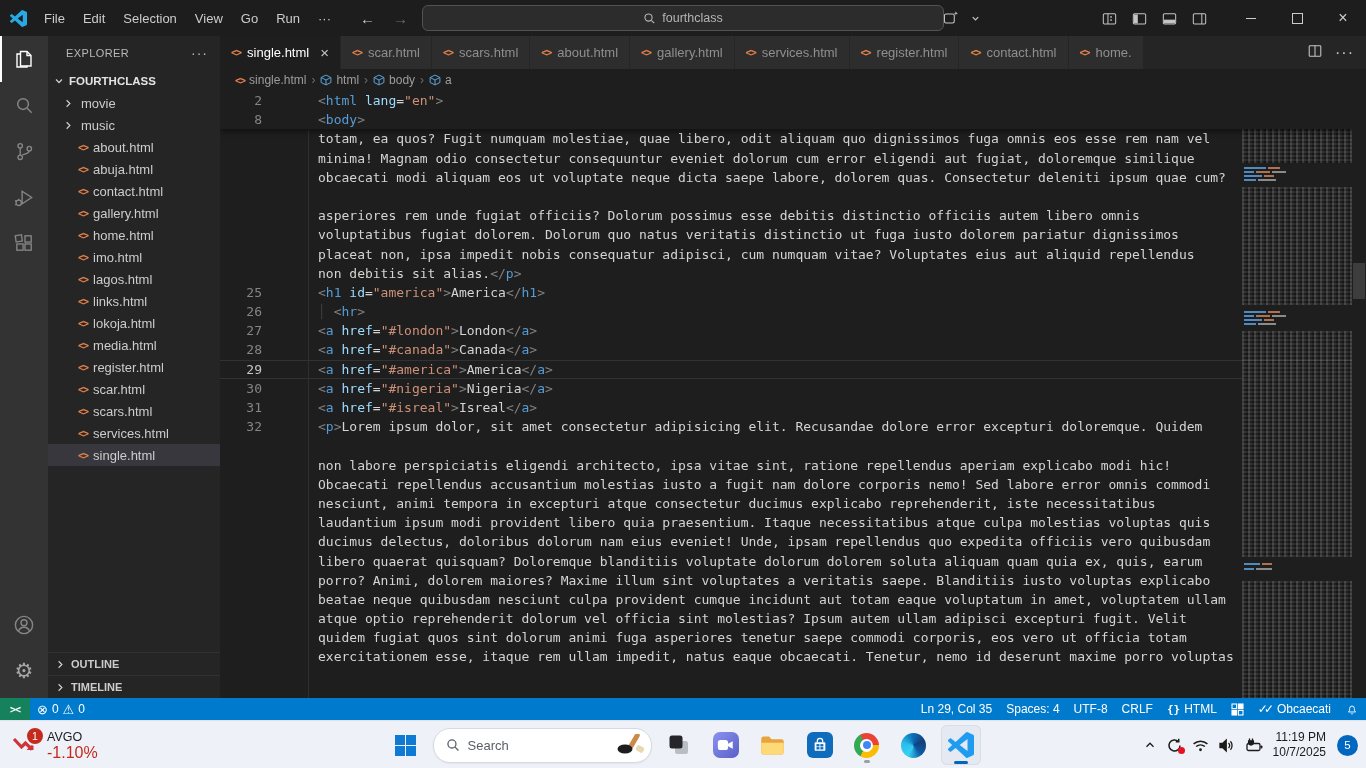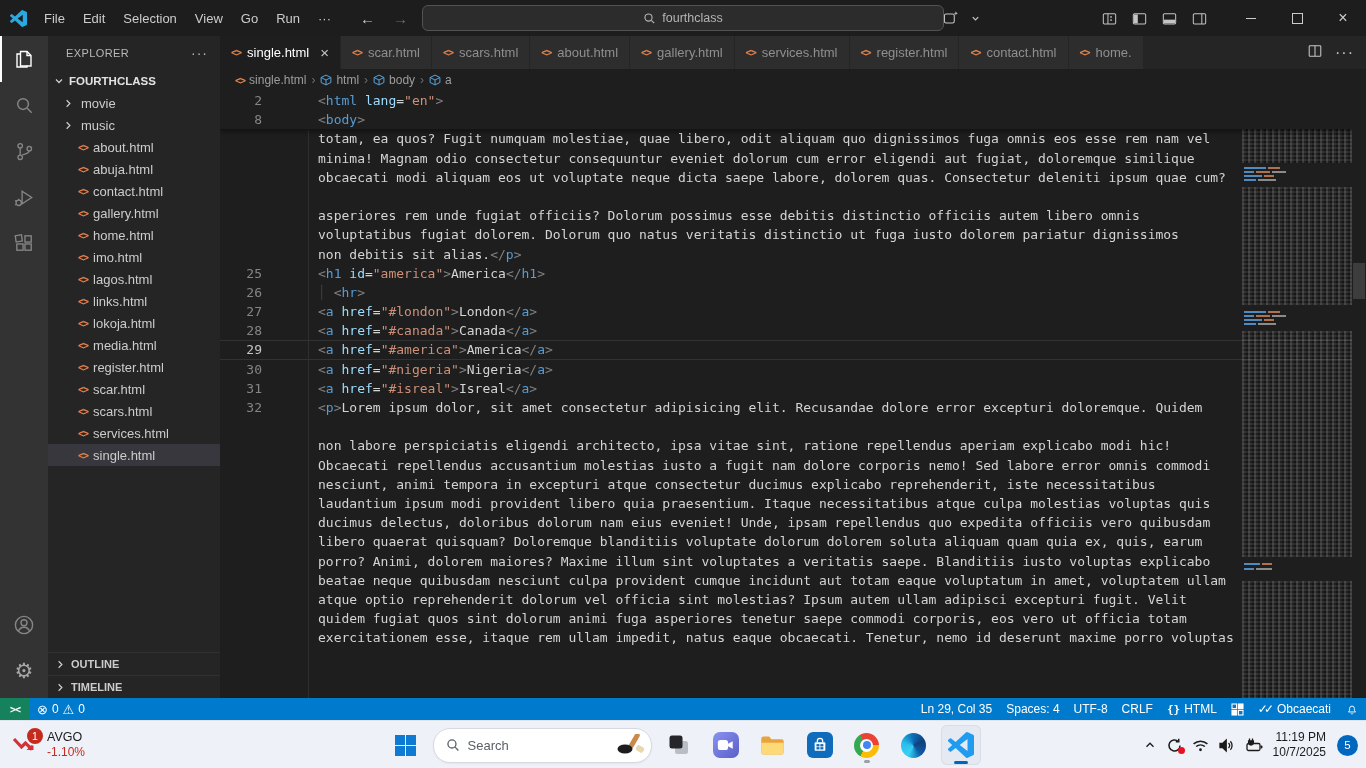--- a/index.html
+++ b/index.html
@@ -82,21 +82,21 @@
   .sb-right{margin-left:auto;display:flex;align-items:center;height:100%;}
   .braces{font:600 11px "DejaVu Sans Mono",monospace;}
   .dblcheck{letter-spacing:-4px;font-size:12px;margin-right:3px;}
 
   
   .taskbar{height:48px;background:#eef1f7;border-top:1px solid #e0e3e9;position:relative;display:flex;align-items:center;color:#1b1b1b;}
   .tb-widget{position:absolute;left:10px;display:flex;align-items:center;gap:9px;}
   .widget-ico{position:relative;width:28px;height:28px;display:flex;align-items:center;justify-content:center;}
   .widget-badge{position:absolute;top:-5px;right:-7px;width:16px;height:16px;border-radius:50%;background:#c42b1c;color:#fff;font-size:10.5px;display:flex;align-items:center;justify-content:center;border:2px solid #eef1f7;}
   .ticker{font-size:12.5px;line-height:15px;color:#1b1b1b;}
-  .change{font-size:12px;line-height:15px;color:#c42b1c;}
+  .change{font-size:16px;line-height:15px;color:#c42b1c;}
   .tb-center{margin:0 auto;display:flex;align-items:center;gap:7px;}
   .tb-app{width:40px;height:40px;border-radius:6px;display:flex;align-items:center;justify-content:center;position:relative;}
   .tb-app.active{background:#e4e9f2;box-shadow:inset 0 0 0 1px #d8dde6;}
   .tb-app.active::after{content:"";position:absolute;bottom:1px;left:13px;right:13px;height:3px;border-radius:2px;background:#0067c0;}
   .tb-app.running::after{content:"";position:absolute;bottom:2px;left:17px;width:6px;height:3px;border-radius:2px;background:#9aa0a8;}
   .search-pill{width:200px;height:33px;border-radius:17px;background:#ffffff;border:1px solid #d6d9e0;display:flex;align-items:center;gap:8px;padding:0 5px 0 12px;color:#5a5e66;font-size:13px;box-shadow:0 1px 2px rgba(0,0,0,.05);}
   .pill-art{margin-left:auto;display:flex;}
   .chrome-ico{position:relative;width:25px;height:25px;border-radius:50%;background:conic-gradient(from 90deg,#fbbc05 0 120deg,#34a853 120deg 240deg,#ea4335 240deg 360deg);}
   .chrome-ico::before{content:"";position:absolute;inset:6px;border-radius:50%;background:#ffffff;}
   .chrome-ico::after{content:"";position:absolute;inset:8.5px;border-radius:50%;background:#4285f4;}
@@ -442,20 +442,21 @@
             <div class="cl"><span class="ln">8</span><span class="ct"><span class="tk-d">&lt;</span><span class="tk-t">body</span><span class="tk-d">&gt;</span></span></div>
           </div>
         <div class="guide-line"></div>
         <div id="code-lines">
             <div class="cl"><span class="ln"></span><span class="ct"><span class="tk-x">totam, ea quos? Fugit numquam molestiae, quae libero, odit aliquam quo dignissimos fuga omnis eos esse rem nam vel</span></span></div>
             <div class="cl"><span class="ln"></span><span class="ct"><span class="tk-x">minima! Magnam odio consectetur consequuntur eveniet dolorum cum error eligendi aut fugiat, doloremque similique</span></span></div>
             <div class="cl"><span class="ln"></span><span class="ct"><span class="tk-x">obcaecati modi aliquam eos ut voluptate neque dicta saepe labore, dolorem quas. Consectetur deleniti ipsum quae cum?</span></span></div>
             <div class="cl"><span class="ln"></span></div>
             <div class="cl"><span class="ln"></span><span class="ct"><span class="tk-x">asperiores rem unde fugiat officiis? Dolorum possimus esse debitis distinctio officiis autem libero omnis</span></span></div>
             <div class="cl"><span class="ln"></span><span class="ct"><span class="tk-x">voluptatibus fugiat dolorem. Dolorum quo natus veritatis distinctio ut fuga iusto dolorem pariatur dignissimos</span></span></div>
+            <div class="cl"><span class="ln"></span><span class="ct"><span class="tk-x">placeat non, ipsa impedit nobis consequatur adipisci, cum numquam vitae? Voluptates eius aut aliquid repellendus</span></span></div>
             <div class="cl"><span class="ln"></span><span class="ct"><span class="tk-x">non debitis sit alias.</span><span class="tk-d">&lt;/</span><span class="tk-t">p</span><span class="tk-d">&gt;</span></span></div>
             <div class="cl"><span class="ln">25</span><span class="ct"><span class="tk-d">&lt;</span><span class="tk-t">h1</span><span class="tk-x"> </span><span class="tk-a">id</span><span class="tk-x">=</span><span class="tk-s">"america"</span><span class="tk-d">&gt;</span><span class="tk-x">America</span><span class="tk-d">&lt;/</span><span class="tk-t">h1</span><span class="tk-d">&gt;</span></span></div>
             <div class="cl"><span class="ln">26</span><span class="ct"><span class="tk-g">│</span><span class="tk-x"> </span><span class="tk-d">&lt;</span><span class="tk-t">hr</span><span class="tk-d">&gt;</span></span></div>
             <div class="cl"><span class="ln">27</span><span class="ct"><span class="tk-d">&lt;</span><span class="tk-t">a</span><span class="tk-x"> </span><span class="tk-a">href</span><span class="tk-x">=</span><span class="tk-s">"</span><span class="tk-l">#london</span><span class="tk-s">"</span><span class="tk-d">&gt;</span><span class="tk-x">London</span><span class="tk-d">&lt;/</span><span class="tk-t">a</span><span class="tk-d">&gt;</span></span></div>
             <div class="cl"><span class="ln">28</span><span class="ct"><span class="tk-d">&lt;</span><span class="tk-t">a</span><span class="tk-x"> </span><span class="tk-a">href</span><span class="tk-x">=</span><span class="tk-s">"</span><span class="tk-l">#canada</span><span class="tk-s">"</span><span class="tk-d">&gt;</span><span class="tk-x">Canada</span><span class="tk-d">&lt;/</span><span class="tk-t">a</span><span class="tk-d">&gt;</span></span></div>
             <div class="cl cur"><span class="ln">29</span><span class="ct"><span class="tk-d">&lt;</span><span class="tk-t">a</span><span class="tk-x"> </span><span class="tk-a">href</span><span class="tk-x">=</span><span class="tk-s">"</span><span class="tk-l">#america</span><span class="tk-s">"</span><span class="tk-d">&gt;</span><span class="tk-x">America</span><span class="tk-d">&lt;/</span><span class="tk-t">a</span><span class="tk-d">&gt;</span></span></div>
             <div class="cl"><span class="ln">30</span><span class="ct"><span class="tk-d">&lt;</span><span class="tk-t">a</span><span class="tk-x"> </span><span class="tk-a">href</span><span class="tk-x">=</span><span class="tk-s">"</span><span class="tk-l">#nigeria</span><span class="tk-s">"</span><span class="tk-d">&gt;</span><span class="tk-x">Nigeria</span><span class="tk-d">&lt;/</span><span class="tk-t">a</span><span class="tk-d">&gt;</span></span></div>
             <div class="cl"><span class="ln">31</span><span class="ct"><span class="tk-d">&lt;</span><span class="tk-t">a</span><span class="tk-x"> </span><span class="tk-a">href</span><span class="tk-x">=</span><span class="tk-s">"</span><span class="tk-l">#isreal</span><span class="tk-s">"</span><span class="tk-d">&gt;</span><span class="tk-x">Isreal</span><span class="tk-d">&lt;/</span><span class="tk-t">a</span><span class="tk-d">&gt;</span></span></div>
             <div class="cl"><span class="ln">32</span><span class="ct"><span class="tk-d">&lt;</span><span class="tk-t">p</span><span class="tk-d">&gt;</span><span class="tk-x">Lorem ipsum dolor, sit amet consectetur adipisicing elit. Recusandae dolore error excepturi doloremque. Quidem</span></span></div>
             <div class="cl"><span class="ln"></span></div>

